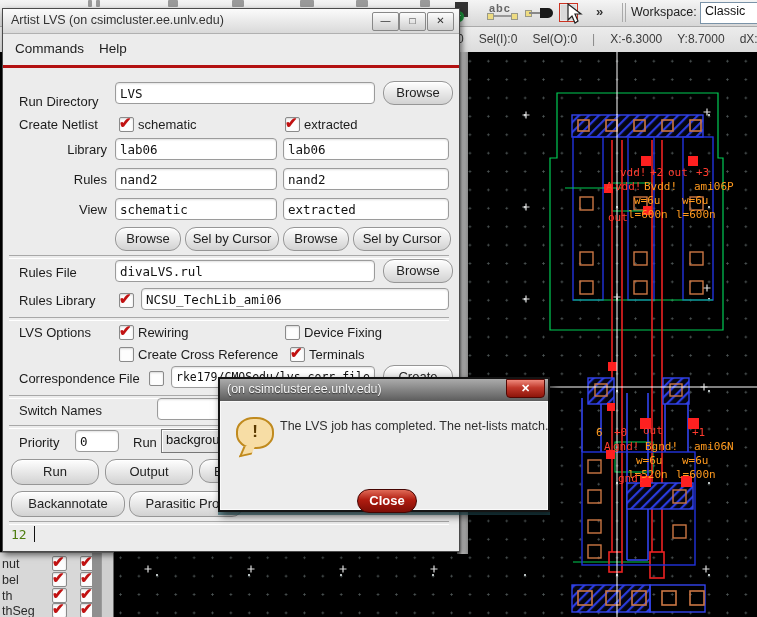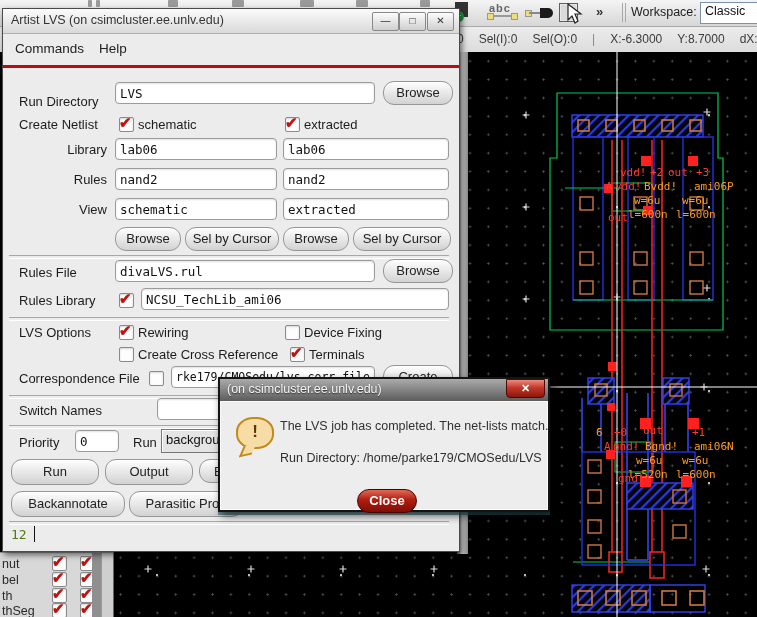--- a/index.html
+++ b/index.html
@@ -412,18 +412,17 @@
 
   <div class="abs" id="dialog">
     <div id="dlg-titlebar">
       <span id="dlg-title">(on csimcluster.ee.unlv.edu)</span>
       <span id="dlg-close">✕</span>
     </div>
     <div id="dlg-body">
       <div id="warn-bubble">!</div>
       <div id="warn-tail"></div>
       <div class="dlgtext" style="top:18px">The LVS job has completed. The net-lists match.</div>
-      <div class="dlgtext" style="top:50px">Run Directory: /home/parke179/CMOSedu/LVS</div>
       <div id="close-btn">Close</div>
     </div>
   </div>
 
 </div>
 
 </body></html>

